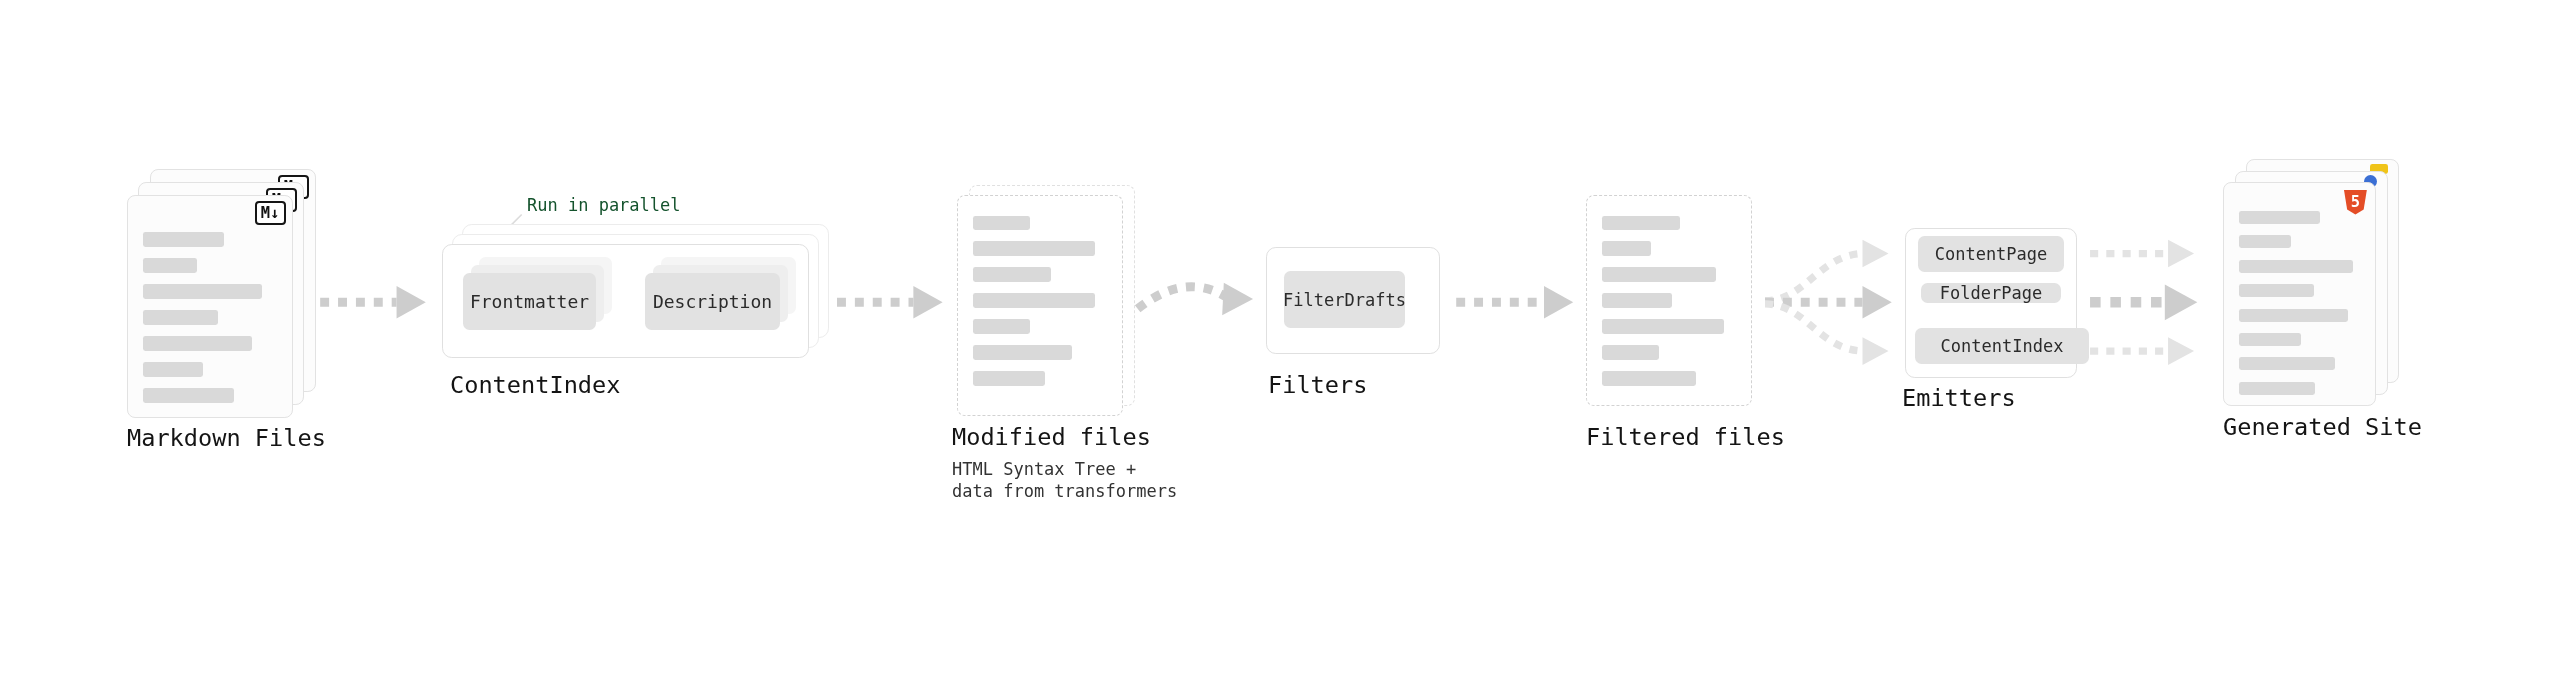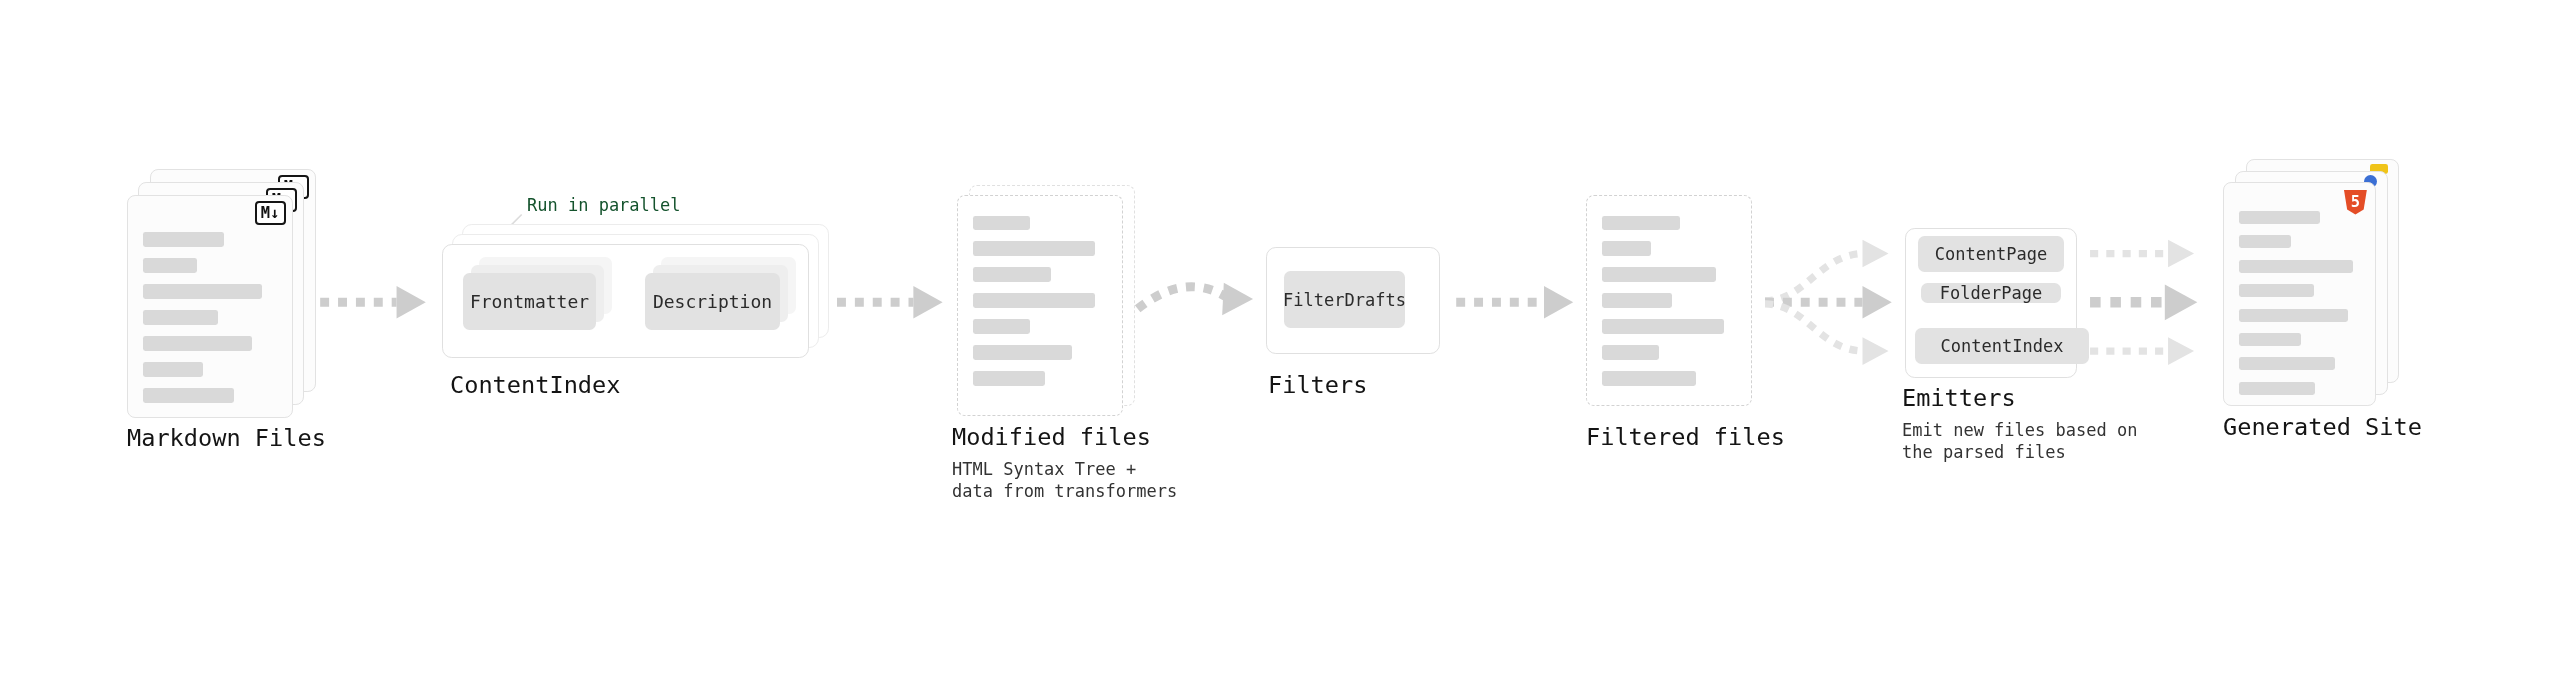--- a/index.html
+++ b/index.html
@@ -147,24 +147,20 @@
         <div class="bar" style="width: 94px;"></div>
       </div>
   </div>
   <div class="stage-title" style="left:1586px;top:423px">Filtered files</div>
 
   <div class="box" style="left:1905px;top:228px;width:172px;height:150px"></div>
   <div class="chip" style="left:1918px;top:236px;width:146px;height:36px;font-size:17px">ContentPage</div>
   <div class="chip" style="left:1921px;top:283px;width:140px;height:20px;font-size:17px">FolderPage</div>
   <div class="chip" style="left:1915px;top:328px;width:174px;height:36px;font-size:17px">ContentIndex</div>
   <div class="stage-title" style="left:1902px;top:384px">Emitters</div>
-  <div class="caption" style="left:1902px;top:419px">
-    <div>Emit new files based on</div>
-    <div>the parsed files</div>
-  </div>
 
   <div class="doc" style="left:2246px;top:159px;width:153px;height:224px">
     <span class="bar-badge"></span>
   </div>
   <div class="doc" style="left:2235px;top:171px;width:153px;height:224px">
     <span class="dot-badge"></span>
   </div>
   <div class="doc site" style="left:2223px;top:182px;width:153px;height:224px">
     <span class="html5-badge">5</span>
     <div class="bars" style="padding-top:28px">

